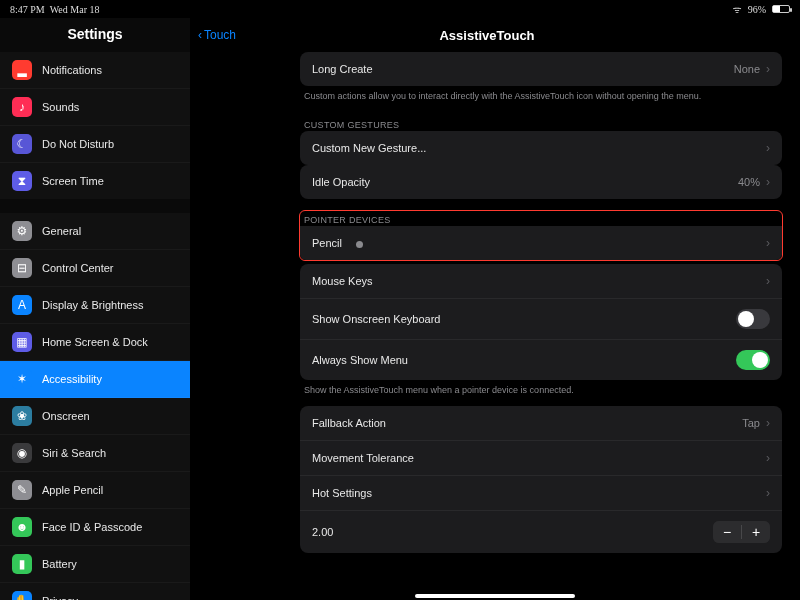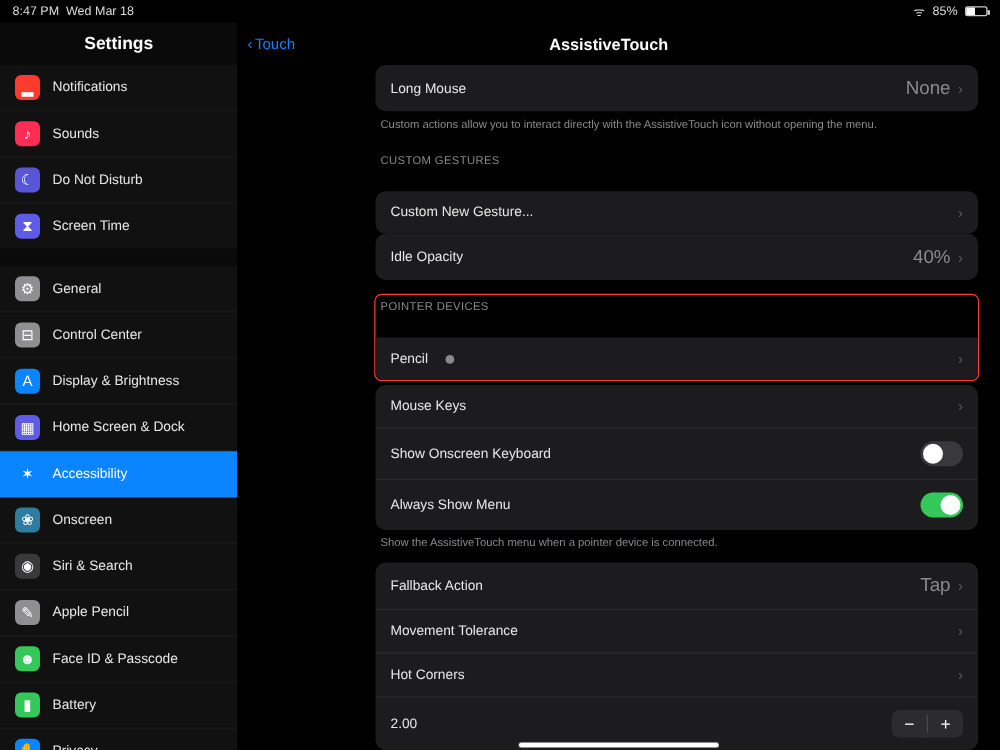--- a/index.html
+++ b/index.html
@@ -1,63 +1,63 @@
 <!DOCTYPE html>
 <html><head>
 <meta charset="utf-8">
 <style>
   * { box-sizing: border-box; margin: 0; padding: 0; }
   html, body { width: 800px; height: 600px; overflow: hidden; background: #000; font-family: -apple-system, "Helvetica Neue", Arial, sans-serif; color: #fff; }
-  .statusbar { display:flex; justify-content:space-between; align-items:center; padding:2px 10px; font-size:10px; color:#ddd; height:18px; }
+  .statusbar { display:flex; justify-content:space-between; align-items:center; padding:2px 10px; font-size:10px; color:#ddd; height:18px;font-family:Liberation Serif, serif; }
   .statusbar .right { display:flex; align-items:center; gap:6px; }
   .battery { display:inline-block; width:18px; height:8px; border:1px solid #ccc; border-radius:2px; position:relative; }
   .battery::after { content:""; position:absolute; right:-3px; top:2px; width:2px; height:4px; background:#ccc; border-radius:1px; }
   .battery .fill { position:absolute; left:0; top:0; bottom:0; width:41%; background:#fff; }
   .app { display:flex; height:582px; }
   .sidebar { width:190px; background:#0a0a0a; display:flex; flex-direction:column; overflow:hidden; }
   .sidebar-title { text-align:center; font-weight:600; font-size:14px; padding:8px 0 10px; }
   .group { background:#111; margin-bottom:14px; }
   .row { display:flex; align-items:center; gap:10px; padding:8px 12px; font-size:11px; color:#e8e8e8; border-bottom:1px solid rgba(255,255,255,0.04); }
   .row:last-child { border-bottom:none; }
   .row.active { background:#0a84ff; color:#fff; }
   .icon { width:20px; height:20px; border-radius:5px; display:flex; align-items:center; justify-content:center; font-size:12px; color:#fff; flex-shrink:0; }
   .ic-red{background:#ff3b30}.ic-pink{background:#ff2d55}.ic-purple{background:#5856d6}.ic-indigo{background:#5e5ce6}
   .ic-gray{background:#8e8e93}.ic-blue{background:#0a84ff}.ic-green{background:#34c759}.ic-teal{background:#2c7da0}
   .ic-dark{background:#3a3a3c}
   .main { flex:1; background:#000; position:relative; overflow:hidden; }
   .main-header { display:flex; align-items:center; height:34px; padding:0 8px; }
   .back { color:#0a84ff; font-size:12px; display:flex; align-items:center; gap:2px; }
   .main-title { position:absolute; left:0; right:16px; text-align:center; font-size:13px; font-weight:600; pointer-events:none; }
   .content { position:absolute; top:34px; left:0; right:0; bottom:0; overflow-y:auto; padding:0 18px 20px 110px; }
-  .section-header { font-size:9px; color:#8a8a8e; text-transform:uppercase; letter-spacing:0.3px; padding:8px 4px 20px; }
+  .section-header { font-size:9px; color:#8a8a8e; text-transform:uppercase; letter-spacing:0.3px; padding:8px 4px 1px; }
   .section-footer { font-size:9px; color:#8a8a8e; padding:4px 4px 10px; line-height:1.35; }
   .cell-group { background:#1c1c1e; border-radius:8px; overflow:hidden; }
   .cell { display:flex; align-items:center; justify-content:space-between; padding:10px 12px; font-size:11px; color:#e8e8e8; border-bottom:1px solid rgba(255,255,255,0.06); min-height:30px; }
   .cell:last-child { border-bottom:none; }
-  .cell .val { color:#8a8a8e; font-size:15px; margin-right:6px; }
+  .cell .val { color:#8a8a8e; font-size:11px; margin-right:6px; }
   .chev { color:#5a5a5e; font-size:12px; }
   .toggle { width:34px; height:20px; border-radius:10px; position:relative; }
   .toggle.off{background:#39393d}.toggle.on{background:#34c759}
   .toggle .knob{position:absolute;top:2px;width:16px;height:16px;border-radius:50%;background:#fff}
   .toggle.off .knob{left:2px}.toggle.on .knob{right:2px}
   .highlight { border:1.5px solid #ff3b30; border-radius:6px; margin:-1px; }
   .stepper { display:flex; align-items:center; background:#2c2c2e; border-radius:6px; overflow:hidden; }
   .stepper button { width:28px; height:22px; background:#2c2c2e; border:none; color:#fff; font-size:14px; cursor:pointer; }
   .stepper .div { width:1px; height:14px; background:#48484a; }
   .home-ind { position:absolute; bottom:2px; left:50%; transform:translateX(-50%); width:160px; height:4px; background:#fff; border-radius:3px; }
   .dot { width:7px; height:7px; border-radius:50%; background:#8a8a8e; display:inline-block; margin-left:14px; vertical-align:middle; }
 </style>
 </head>
 <body>
 
 <div class="statusbar">
   <div><span>8:47 PM</span>&nbsp;&nbsp;<span>Wed Mar 18</span></div>
   <div class="right">
     <span>ᯤ</span>
-    <span>85%</span>
+    <span>96%</span>
     <span class="battery">
         <span class="fill"></span>
       </span>
   </div>
 </div>
 
 <div class="app">
   <aside class="sidebar">
     <div class="sidebar-title">Settings</div>
     <div class="group" id="g1">
@@ -133,21 +133,21 @@
         <span>‹</span>
         <span>Touch</span>
       </div>
       <div class="main-title">AssistiveTouch</div>
     </div>
 
     <div class="content">
 
       <div class="cell-group">
         <div class="cell">
-          <span>Long Mouse</span>
+          <span>Long Create</span>
           <span><span class="val">None</span><span class="chev">›</span></span>
         </div>
       </div>
       <div class="section-footer">Custom actions allow you to interact directly with the AssistiveTouch icon without opening the menu.</div>
 
       <div class="section-header">CUSTOM GESTURES</div>
       <div class="cell-group">
         <div class="cell">
           <span>Custom New Gesture...</span>
           <span class="chev">›</span>
@@ -195,21 +195,21 @@
       <div class="cell-group">
         <div class="cell">
           <span>Fallback Action</span>
           <span><span class="val">Tap</span><span class="chev">›</span></span>
         </div>
         <div class="cell">
           <span>Movement Tolerance</span>
           <span class="chev">›</span>
         </div>
         <div class="cell">
-          <span>Hot Corners</span>
+          <span>Hot Settings</span>
           <span class="chev">›</span>
         </div>
         <div class="cell">
           <span><span>2.00</span></span>
           <span class="stepper">
             <button>−</button>
             <span class="div"></span>
             <button>+</button>
           </span>
         </div>

